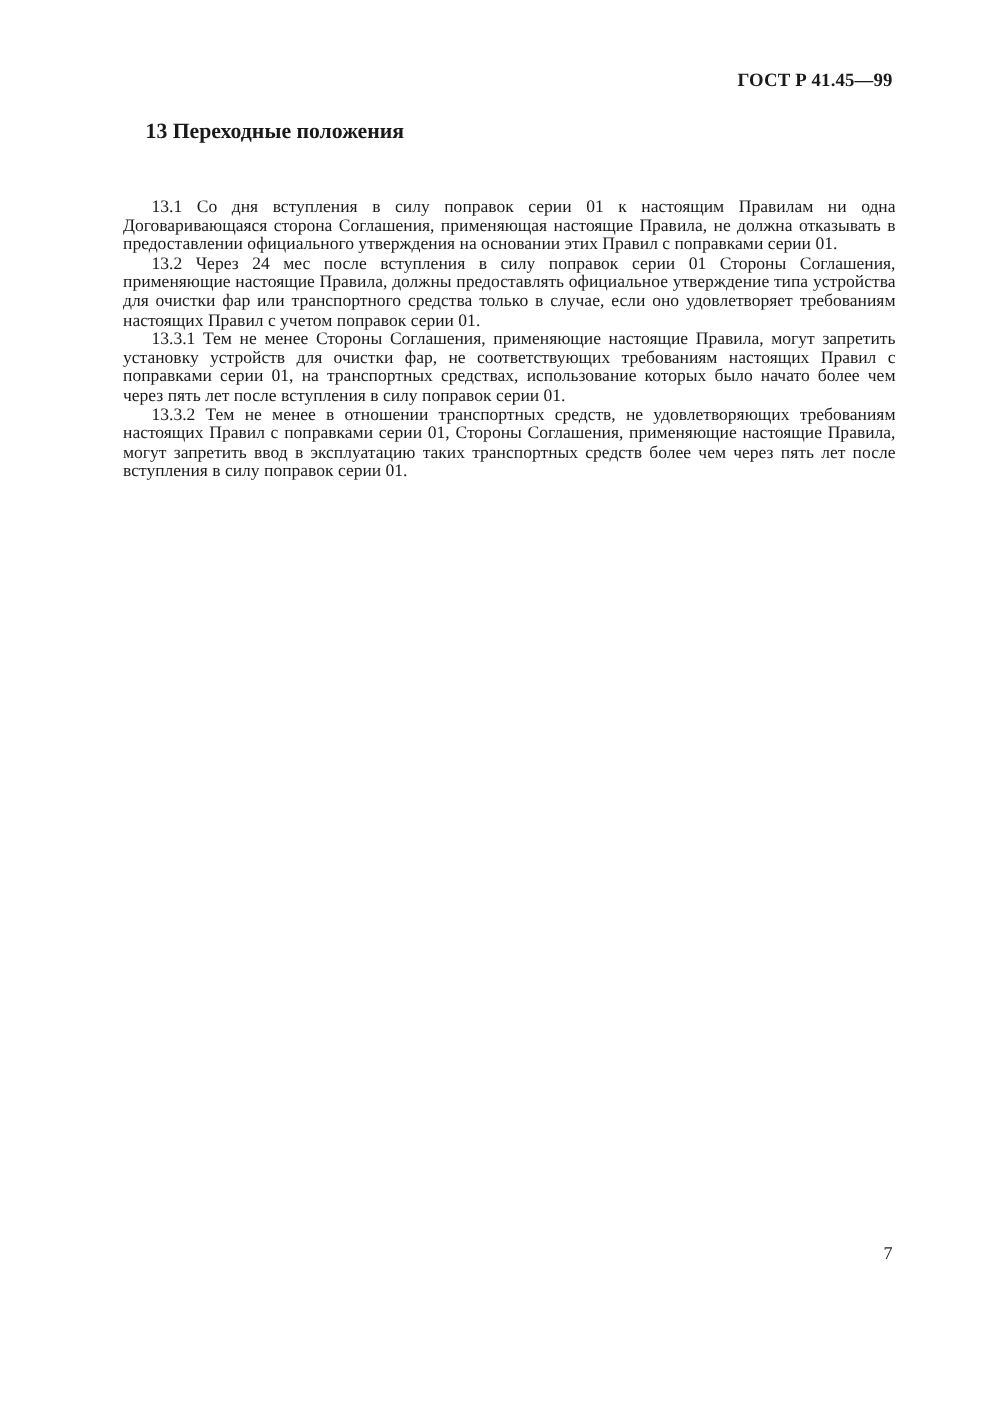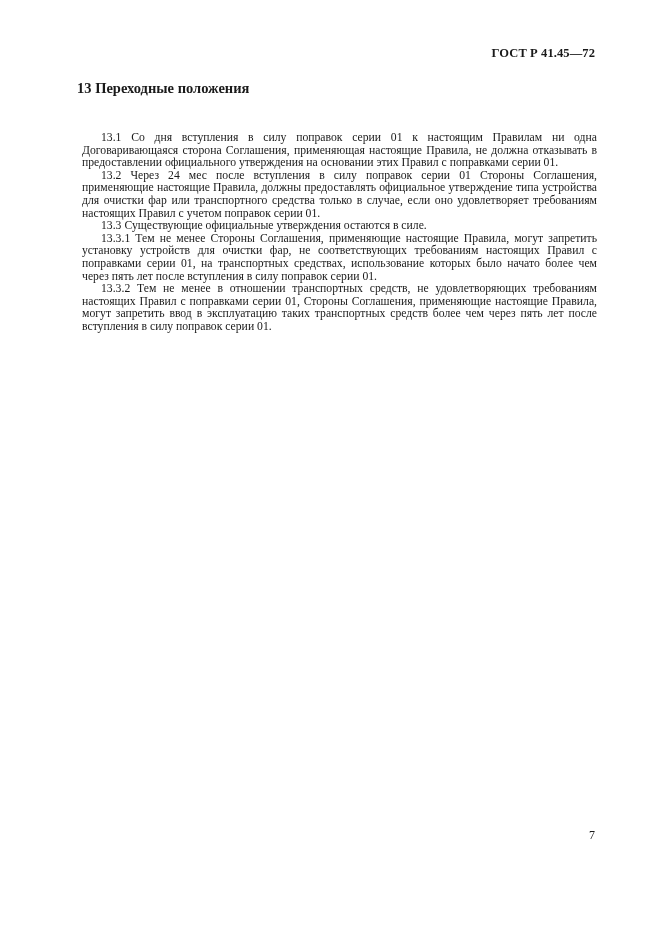--- a/index.html
+++ b/index.html
@@ -19,21 +19,21 @@
       position: absolute;
       top: 46px;
       right: 66px;
       font-weight: bold;
       font-size: 12.5px;
       letter-spacing: 0.1px;
     }
     .section-title {
       position: absolute;
       top: 80px;
-      left: 77px;
+      left: 97px;
       font-weight: bold;
       font-size: 14.5px;
       margin: 0;
     }
     .content {
       position: absolute;
       top: 100px;
       left: 82px;
       width: 515px;
       font-size: 11.7px;
@@ -50,26 +50,25 @@
       position: absolute;
       top: 828px;
       right: 66px;
       font-size: 12px;
     }
   </style>
 </head>
 <body>
 
 <div>
-  <div class="header-code">ГОСТ Р 41.45—72</div>
+  <div class="header-code">ГОСТ Р 41.45—99</div>
 
   <h2 class="section-title">13 Переходные положения</h2>
 
   <div class="content">
     <p class="para">13.1 Со дня вступления в силу поправок серии 01 к настоящим Правилам ни одна Договаривающаяся сторона Соглашения, применяющая настоящие Правила, не должна отказывать в предоставлении официального утверждения на основании этих Правил с поправками серии 01.</p>
     <p class="para">13.2 Через 24 мес после вступления в силу поправок серии 01 Стороны Соглашения, применяющие настоящие Правила, должны предоставлять официальное утверждение типа устройства для очистки фар или транспортного средства только в случае, если оно удовлетворяет требованиям настоящих Правил с учетом поправок серии 01.</p>
-    <p class="para">13.3 Существующие официальные утверждения остаются в силе.</p>
     <p class="para">13.3.1 Тем не менее Стороны Соглашения, применяющие настоящие Правила, могут запретить установку устройств для очистки фар, не соответствующих требованиям настоящих Правил с поправками серии 01, на транспортных средствах, использование которых было начато более чем через пять лет после вступления в силу поправок серии 01.</p>
     <p class="para">13.3.2 Тем не менее в отношении транспортных средств, не удовлетворяющих требованиям настоящих Правил с поправками серии 01, Стороны Соглашения, применяющие настоящие Правила, могут запретить ввод в эксплуатацию таких транспортных средств более чем через пять лет после вступления в силу поправок серии 01.</p>
   </div>
 
   <div class="page-number">7</div>
 </div>
 
 </body></html>

